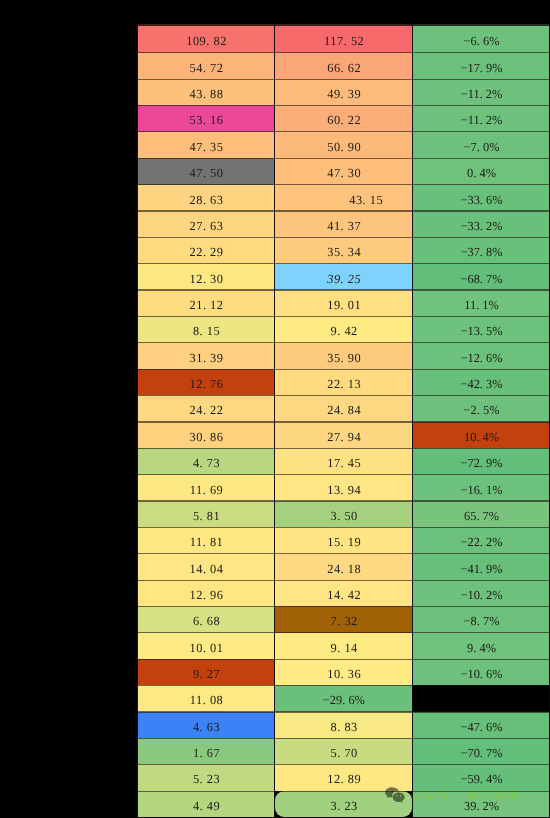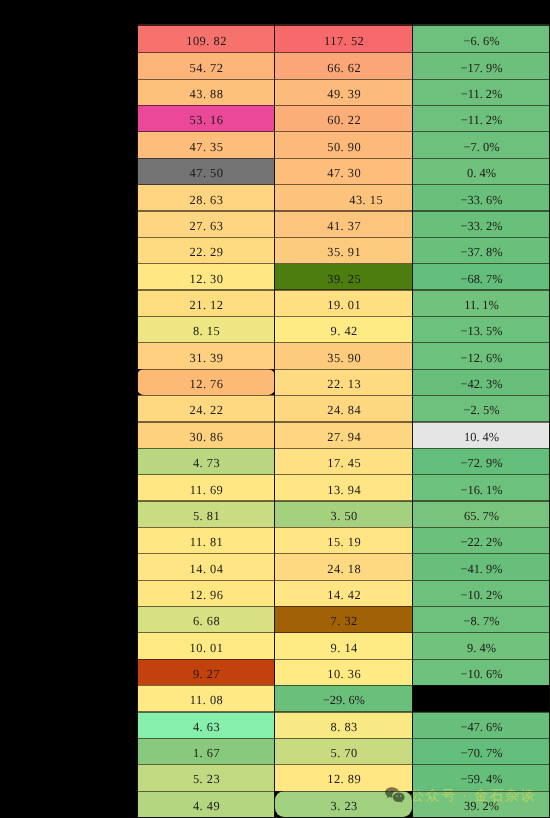--- a/index.html
+++ b/index.html
@@ -20,22 +20,22 @@
   .rule { position:absolute; left:0; width:413px; height:1.2px;
           background:rgba(26,19,10,0.60); z-index:3; pointer-events:none; }
   .rule.top { height:2.2px; background:rgba(10,8,5,0.78); }
   .vrule { position:absolute; top:0; width:1px;
            background:rgba(10,8,6,0.95); z-index:4; pointer-events:none; }
   .wm { position:absolute; left:384px; top:784px; width:160px; height:24px;
         pointer-events:none; opacity:0.5; }
   .wm-icon { position:absolute; left:1px; top:3.4px; width:19.8px; height:16.1px; }
   .wm-icon path { fill:#000; }
   .wm-text { position:absolute; left:26px; top:1.8px;
-             font-family:"Liberation Sans","DejaVu Sans",sans-serif; font-size:14px;
-             line-height:18px; color:#fde047; letter-spacing:1.6px; white-space:nowrap; }
+             font-family:"Liberation Sans","DejaVu Sans",sans-serif; font-size:12px;
+             line-height:18px; color:#84cc16; letter-spacing:1.6px; white-space:nowrap; }
 </style>
 </head>
 <body>
 
 <div id="root">
   <div class="grid" id="grid">
       <div class="row first">
         <div class="cell c1" style="background: rgb(248, 114, 109);">109. 82</div>
         <div class="cell c2" style="background: rgb(248, 105, 107);">117. 52</div>
         <div class="cell c3" style="background: rgb(109, 193, 124);">−6. 6%</div>
@@ -70,57 +70,57 @@
         <div class="cell c2" style="background: rgb(253, 194, 124); padding-left: 44px;">43. 15</div>
         <div class="cell c3" style="background: rgb(105, 192, 123);">−33. 6%</div>
       </div>
       <div class="row">
         <div class="cell c1" style="background: rgb(254, 213, 128);">27. 63</div>
         <div class="cell c2" style="background: rgb(253, 196, 125);">41. 37</div>
         <div class="cell c3" style="background: rgb(105, 192, 123);">−33. 2%</div>
       </div>
       <div class="row">
         <div class="cell c1" style="background: rgb(254, 219, 129);">22. 29</div>
-        <div class="cell c2" style="background: rgb(253, 203, 126);">35. 91</div>
+        <div class="cell c2" style="background: rgb(253, 203, 126);">35. 34</div>
         <div class="cell c3" style="background: rgb(105, 192, 123);">−37. 8%</div>
       </div>
       <div class="row">
         <div class="cell c1" style="background: rgb(255, 231, 131);">12. 30</div>
-        <div class="cell c2" style="background: #4d7c0f;">39. 25</div>
+        <div class="cell c2" style="background: #7dd3fc; font-style: italic;">39. 25</div>
         <div class="cell c3" style="background: rgb(100, 190, 123);">−68. 7%</div>
       </div>
       <div class="row">
         <div class="cell c1" style="background: rgb(254, 221, 129);">21. 12</div>
         <div class="cell c2" style="background: rgb(254, 223, 130);">19. 01</div>
         <div class="cell c3" style="background: rgb(112, 194, 124);">11. 1%</div>
       </div>
       <div class="row">
         <div class="cell c1" style="background: rgb(238, 230, 131);">8. 15</div>
         <div class="cell c2" style="background: rgb(255, 235, 132);">9. 42</div>
         <div class="cell c3" style="background: rgb(108, 193, 124);">−13. 5%</div>
       </div>
       <div class="row">
         <div class="cell c1" style="background: rgb(254, 208, 127);">31. 39</div>
         <div class="cell c2" style="background: rgb(253, 203, 126);">35. 90</div>
         <div class="cell c3" style="background: rgb(108, 193, 124);">−12. 6%</div>
       </div>
       <div class="row">
-        <div class="cell c1" style="background: #fdba74; border-radius: 7px;">12. 76</div>
+        <div class="cell c1" style="background: #c2410c;">12. 76</div>
         <div class="cell c2" style="background: rgb(254, 219, 129);">22. 13</div>
         <div class="cell c3" style="background: rgb(104, 191, 123);">−42. 3%</div>
       </div>
       <div class="row">
         <div class="cell c1" style="background: rgb(254, 217, 129);">24. 22</div>
         <div class="cell c2" style="background: rgb(254, 216, 128);">24. 84</div>
         <div class="cell c3" style="background: rgb(110, 193, 124);">−2. 5%</div>
       </div>
       <div class="row">
         <div class="cell c1" style="background: rgb(254, 209, 127);">30. 86</div>
         <div class="cell c2" style="background: rgb(254, 213, 128);">27. 94</div>
-        <div class="cell c3" style="background: #e5e5e5;">10. 4%</div>
+        <div class="cell c3" style="background: #c2410c;">10. 4%</div>
       </div>
       <div class="row">
         <div class="cell c1" style="background: rgb(185, 215, 128);">4. 73</div>
         <div class="cell c2" style="background: rgb(254, 225, 130);">17. 45</div>
         <div class="cell c3" style="background: rgb(99, 190, 123);">−72. 9%</div>
       </div>
       <div class="row">
         <div class="cell c1" style="background: rgb(255, 232, 131);">11. 69</div>
         <div class="cell c2" style="background: rgb(255, 229, 131); font-family: Liberation Serif, serif;">13. 94</div>
         <div class="cell c3" style="background: rgb(108, 193, 124);">−16. 1%</div>
@@ -158,21 +158,21 @@
       <div class="row">
         <div class="cell c1" style="background: #c2410c;">9. 27</div>
         <div class="cell c2" style="background: rgb(255, 234, 132); text-align: center;">10. 36</div>
         <div class="cell c3" style="background: rgb(109, 193, 124);">−10. 6%</div>
       </div>
       <div class="row">
         <div class="cell c2" style="background: rgb(255, 233, 132);">11. 08</div>
         <div class="cell c3" style="background: rgb(106, 192, 123);">−29. 6%</div>
       </div>
       <div class="row">
-        <div class="cell c1" style="background: #86efac;">4. 63</div>
+        <div class="cell c1" style="background: #3b82f6;">4. 63</div>
         <div class="cell c2" style="background: rgb(249, 233, 132);">8. 83</div>
         <div class="cell c3" style="background: rgb(103, 191, 123);">−47. 6%</div>
       </div>
       <div class="row">
         <div class="cell c1" style="background: rgb(137, 201, 125);">1. 67</div>
         <div class="cell c2" style="background: rgb(200, 219, 129);">5. 70</div>
         <div class="cell c3" style="background: rgb(99, 190, 123);">−70. 7%</div>
       </div>
       <div class="row">
         <div class="cell c1" style="background: rgb(193, 217, 128);">5. 23</div>

